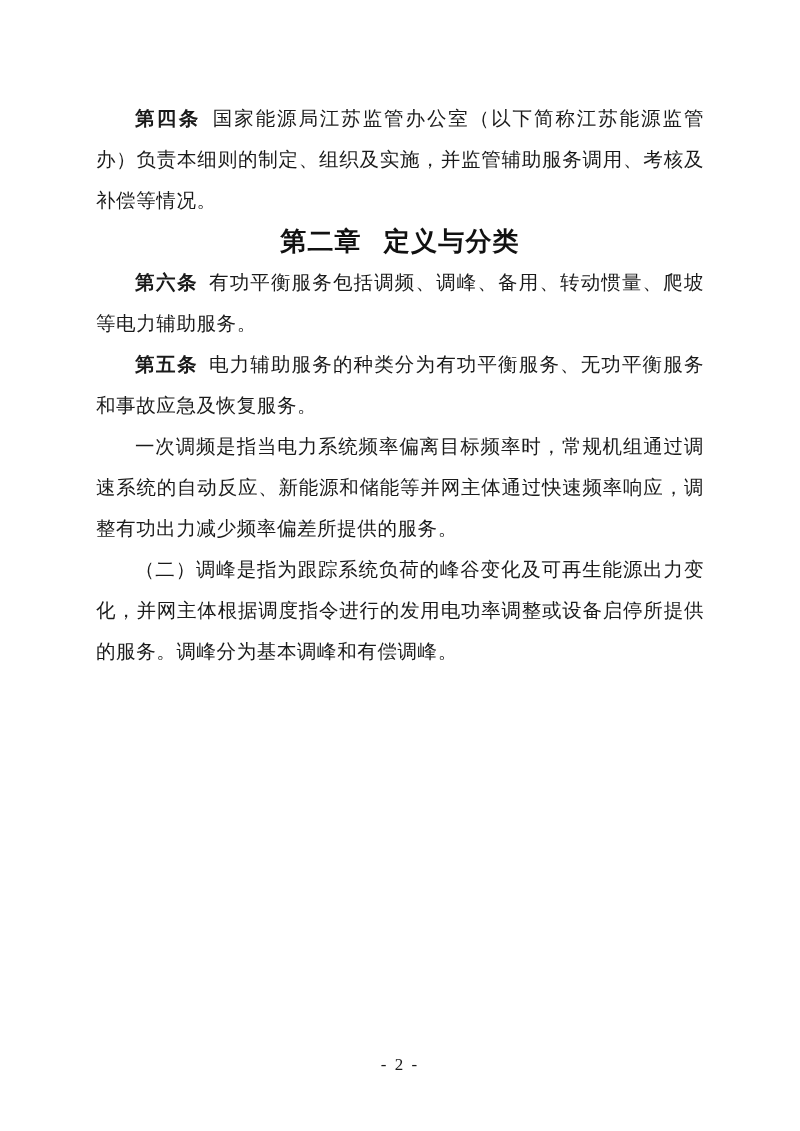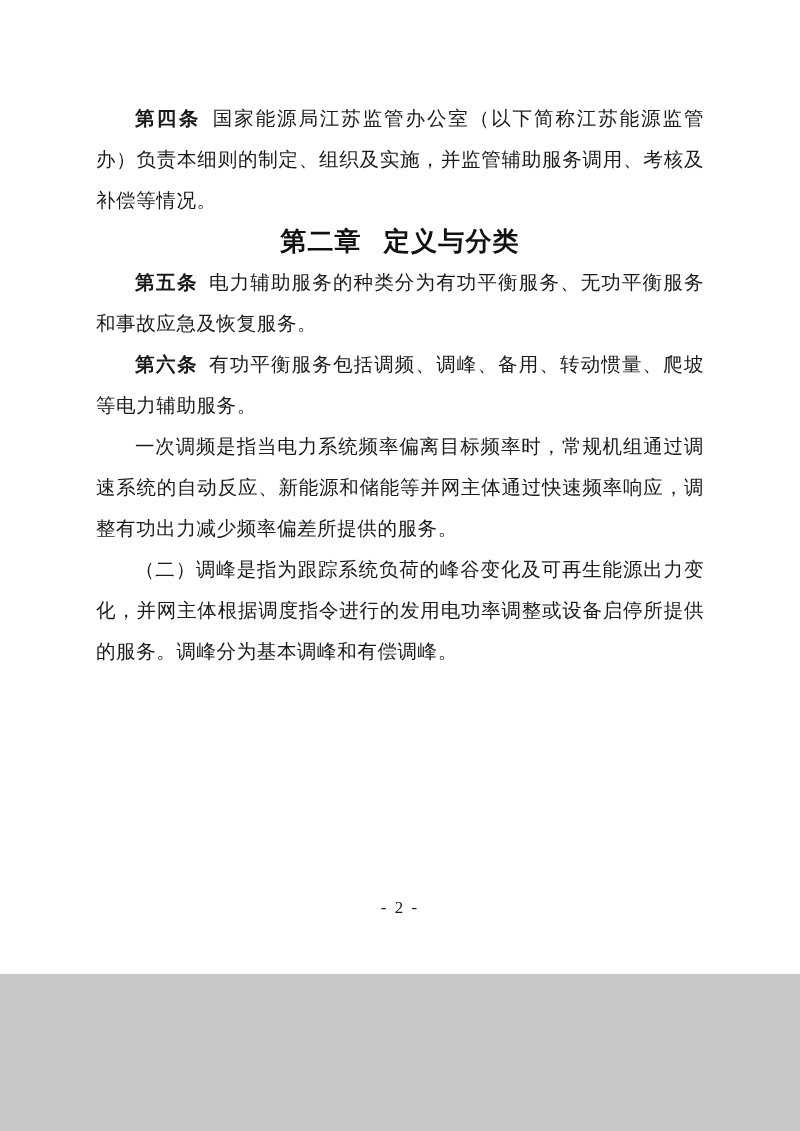--- a/index.html
+++ b/index.html
@@ -6,21 +6,21 @@
     margin: 0;
     padding: 0;
     background: #c8c8c8;
   }
   body {
     font-family: "Liberation Serif", "DejaVu Serif", serif;
   }
   .page {
     position: relative;
     width: 800px;
-    height: 974px;
+    height: 1131px;
     background: #ffffff;
     margin: 0 auto;
     overflow: hidden;
     box-sizing: border-box;
   }
   .content {
     position: absolute;
     left: 96px;
     top: 98px;
     width: 608px;
@@ -73,23 +73,23 @@
 
 <div class="page">
 
   <div class="content">
 
     <p class="para"><span class="lead">第四条</span><span class="lead-sp">&nbsp;&nbsp;</span><span>国家能源局江苏监管办公室（以下简称江苏能源监管办）负责本细则的制定、组织及实施，并监管辅助服务调用、考核及补偿等情况。</span></p>
 
 
     <p class="heading"><span>第二章</span><span class="gap"></span><span>定义与分类</span></p>
 
+    <p class="para"><span class="lead">第六条</span><span class="lead-sp">&nbsp;&nbsp;</span><span>有功平衡服务包括调频、调峰、备用、转动惯量、爬坡等电力辅助服务。</span></p>
+
     <p class="para"><span class="lead">第五条</span><span class="lead-sp">&nbsp;&nbsp;</span><span>电力辅助服务的种类分为有功平衡服务、无功平衡服务和事故应急及恢复服务。</span></p>
-
-    <p class="para"><span class="lead">第六条</span><span class="lead-sp">&nbsp;&nbsp;</span><span>有功平衡服务包括调频、调峰、备用、转动惯量、爬坡等电力辅助服务。</span></p>
 
 
     <p class="para"><span>一次调频是指当电力系统频率偏离目标频率时，常规机组通过调速系统的自动反应、新能源和储能等并网主体通过快速频率响应，调整有功出力减少频率偏差所提供的服务。</span></p>
 
 
     <p class="para"><span>（二）调峰是指为跟踪系统负荷的峰谷变化及可再生能源出力变化，并网主体根据调度指令进行的发用电功率调整或设备启停所提供的服务。调峰分为基本调峰和有偿调峰。</span></p>
 
   </div>
 
   <div class="footer">- 2 -</div>

